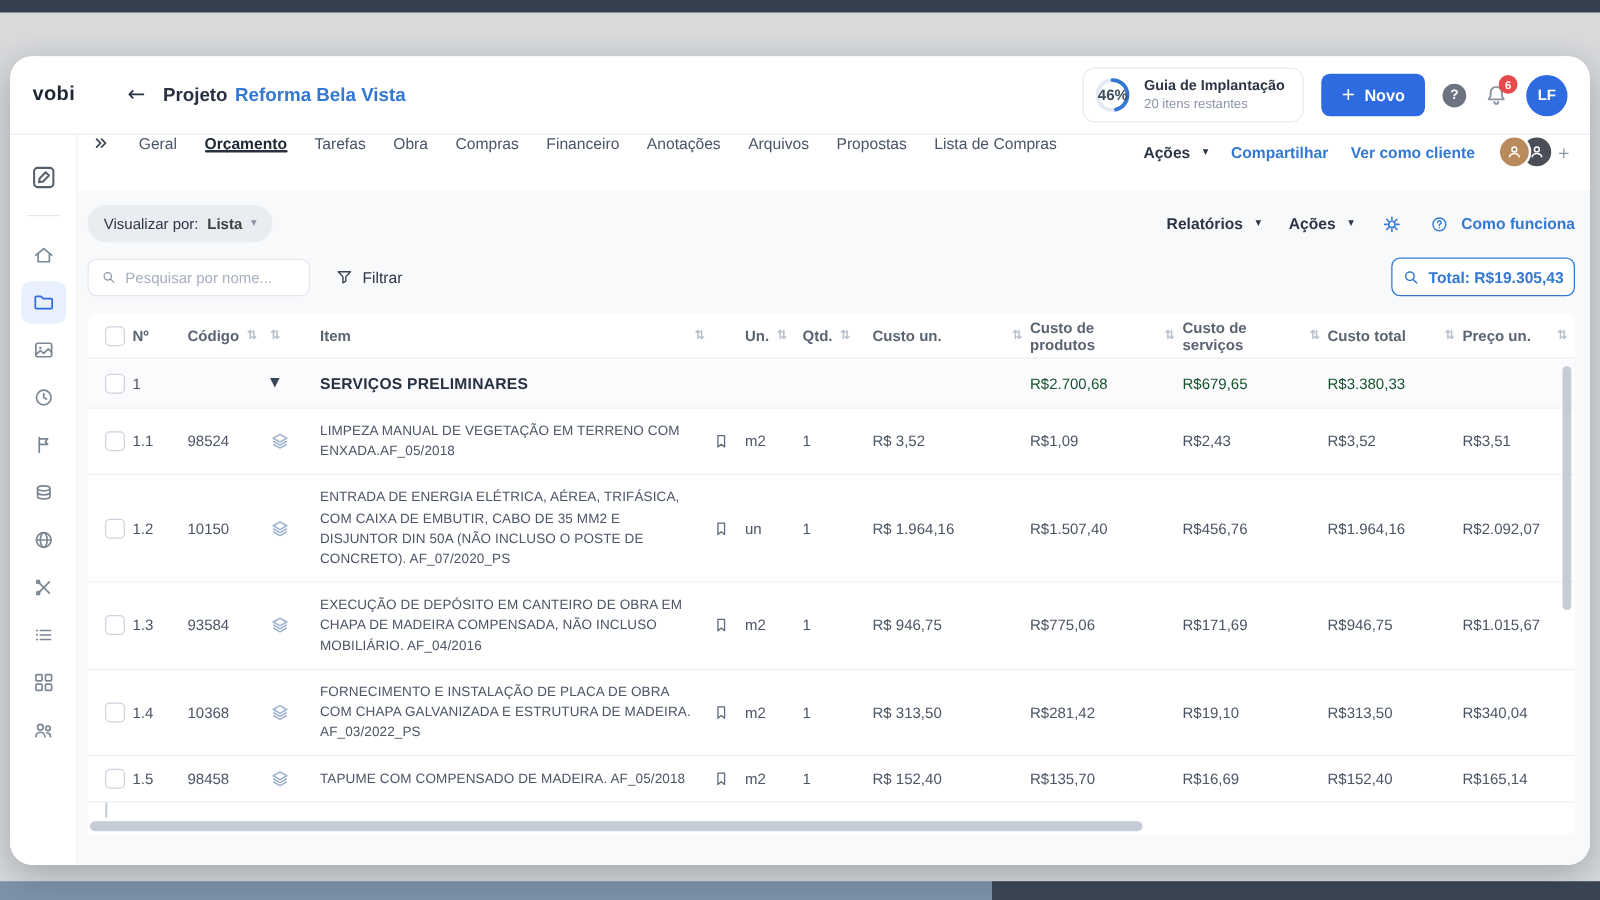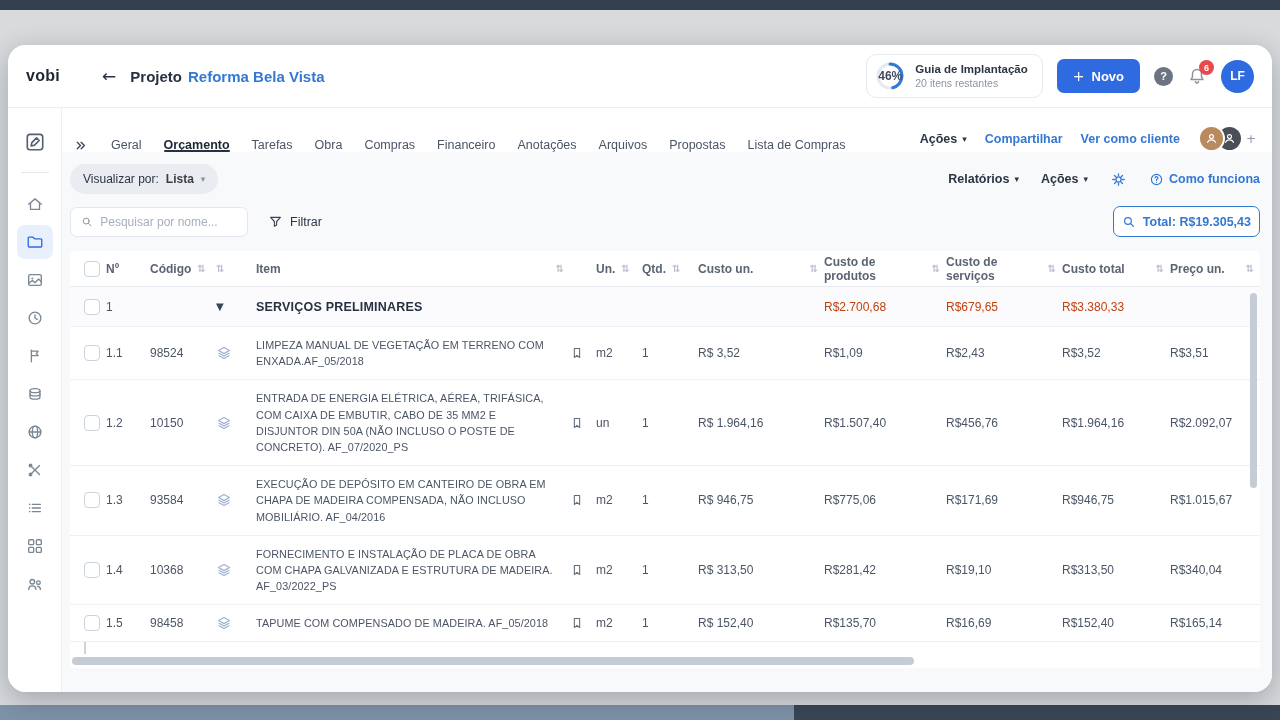--- a/index.html
+++ b/index.html
@@ -51,28 +51,28 @@
   .sb-item { width:36px; height:34px; display:flex; align-items:center; justify-content:center; border:none; background:none;
     color:#7b8794; cursor:pointer; border-radius:8px; }
   .sb-item.project { height:40px; color:#55616f; }
   .sb-item.active { background:#e7f0fc; color:#2e6ae0; }
   .sb-divider { width:28px; height:1px; background:#e6eaef; margin:6px 0 10px; }
 
   
   .main-col { flex:1; display:flex; flex-direction:column; min-width:0; }
 
   
-  .tabbar { height:44px; display:flex; align-items:flex-end; gap:22px; padding:0 16px 0 10px; background:#fff; flex:0 0 auto; }
+  .tabbar { height:44px; display:flex; align-items:flex-start; gap:22px; padding:0 16px 0 10px; background:#fff; flex:0 0 auto; }
   .expand-btn { background:none; border:none; color:#3a4555; cursor:pointer; display:flex; align-items:center; padding:0 2px; }
   .tab { display:flex; align-items:center; font-size:12.5px; color:#4a5568; cursor:pointer; position:relative; white-space:nowrap; }
   .tab.active { color:#1d2733; font-weight:700; }
   .tab.active::after { content:""; position:absolute; left:0; right:0; bottom:0; height:2px; background:#273142; border-radius:2px; }
   .tab-actions { margin-left:auto; display:flex; align-items:center; gap:18px; }
   .text-btn { background:none; border:none; font-size:12.5px; font-weight:600; color:#2c3545; cursor:pointer;
-    display:flex; align-items:center; gap:5px; white-space:nowrap; }
+    display:flex; align-items:center; gap:10px; white-space:nowrap; }
   .text-btn .caret { font-size:9px; color:#2c3545; }
   .text-btn.link { color:#3378d2; }
   .avatars { display:flex; align-items:center; }
   .mini-av { width:27px; height:27px; border-radius:50%; border:2px solid #fff; display:flex; align-items:center; justify-content:center;
     color:#fff; cursor:pointer; }
   .mini-av.a1 { background:#b98a5e; z-index:2; }
   .mini-av.a2 { background:#4a4f57; margin-left:-9px; z-index:1; }
   .add-member { font-size:12px; color:#8b95a4; margin-left:3px; background:none; border:none; cursor:pointer; }
 
   
@@ -102,21 +102,21 @@
     align-items:center; }
   .cell { padding:0 6px 0 0; font-size:12px; color:#4b5565; display:flex; align-items:center; min-width:0; }
   .c-check { padding-left:14px; }
   .checkbox { width:16px; height:16px; border:1.5px solid #ccd3dd; border-radius:4px; background:#fff; cursor:pointer; flex:0 0 auto; }
   .thead { height:36px; border-bottom:1px solid #e8ebef; }
   .thead .cell { font-weight:600; color:#5b6472; gap:6px; }
   .sort { font-size:10px; color:#b6bfcb; cursor:pointer; }
   .sort.push { margin-left:auto; }
   .group-row { height:40px; background:#fbfbfd; border-bottom:1px solid #eef1f4; cursor:pointer; }
   .group-title { font-size:12.5px; font-weight:700; color:#273142; letter-spacing:.2px; }
-  .group-val { font-weight:400; color:#c2410c; }
+  .group-val { font-weight:400; color:#14532d; }
   .caret-solid { font-size:10px; color:#3a4555; cursor:pointer; }
   .item-row { border-bottom:1px solid #eef1f4; padding:10px 0; cursor:default; }
   .desc { font-size:10.8px; line-height:1.5; color:#4b5565; max-width:302px; letter-spacing:.1px; }
   .layers-ic { color:#9fb1d1; }
   .bookmark-ic { color:#5f6b7a; cursor:pointer; }
   .partial-row { height:12px; overflow:hidden; padding-left:14px; }
   .hscrollbar { height:14px; display:flex; align-items:center; padding:0 2px; }
   .hscroll-thumb { height:8px; width:71%; background:#c6ccd6; border-radius:4px; cursor:pointer; }
   .vscroll-thumb { position:absolute; right:3px; top:42px; width:7px; height:195px; background:#c6ccd6; border-radius:4px; cursor:pointer; }
 

